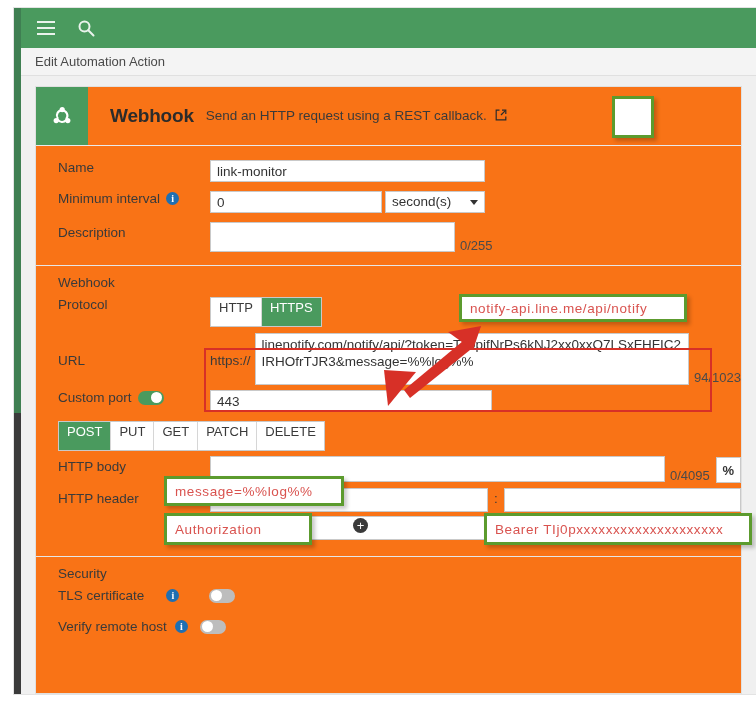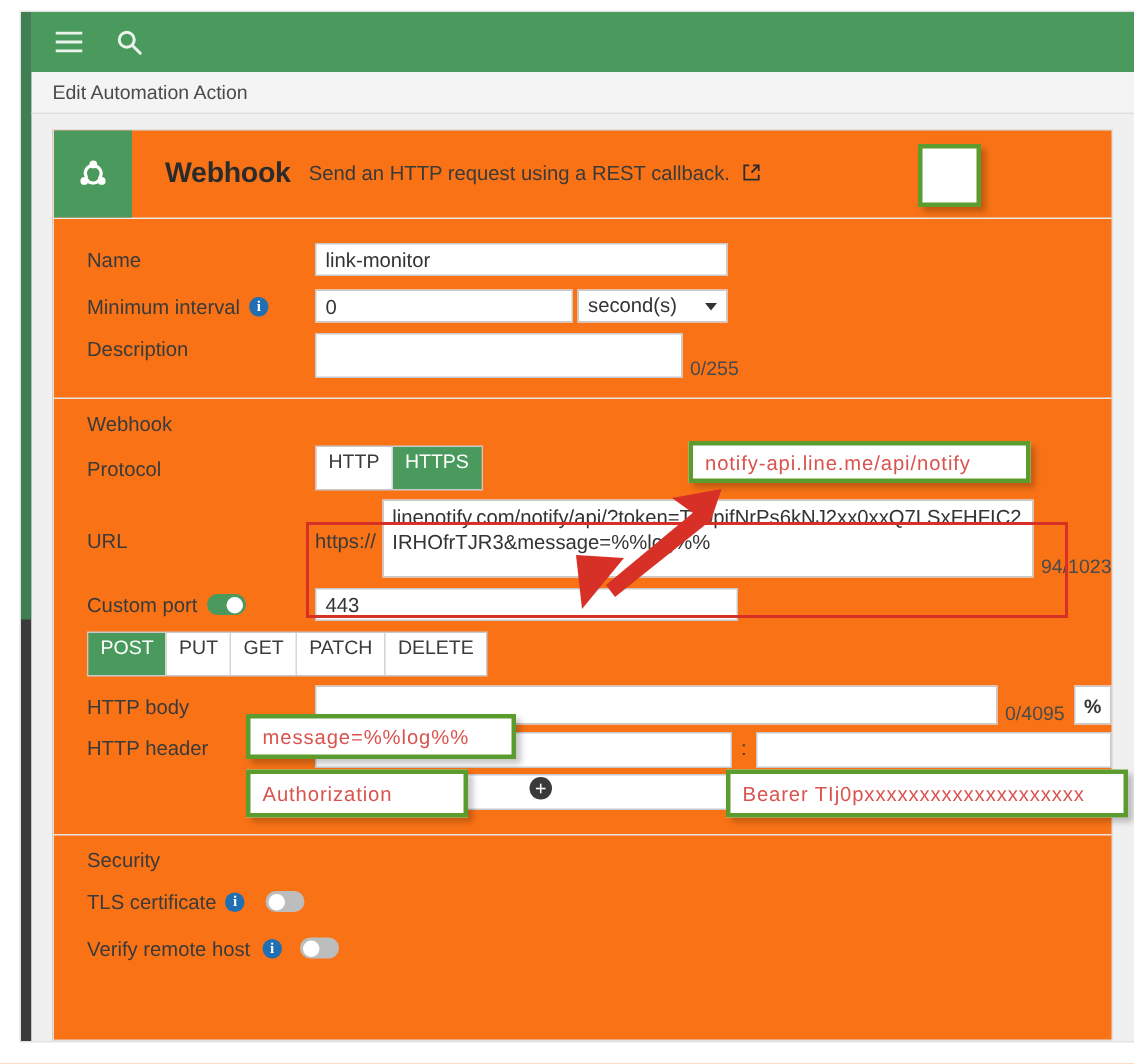--- a/index.html
+++ b/index.html
@@ -29,21 +29,21 @@
 
   
   .chead{display:flex;align-items:center;height:58px;border-bottom:1px solid #eaeaea;}
   .logo{width:52px;height:58px;background:#4a9a5e;display:flex;align-items:center;justify-content:center;}
   .ctitle{font-size:19px;font-weight:bold;color:#2b2b2b;margin-left:22px;letter-spacing:-.2px;}
   .csub{font-size:13.5px;color:#3a3a3a;margin-left:12px;}
   .extlink{margin-left:5px;display:inline-block;vertical-align:-1px;cursor:pointer;}
 
   
   .form{padding:14px 0 0 0;}
-  .row{display:flex;align-items:center;min-height:26px;margin-bottom:5px;padding-left:22px;}
+  .row{display:flex;align-items:flex-start;min-height:26px;margin-bottom:5px;padding-left:22px;}
   .lab{width:152px;flex:0 0 152px;font-size:13.5px;color:#3a3a3a;display:flex;align-items:center;gap:6px;}
   .inp{border:1px solid #c9c9c9;background:#fff;height:22px;line-height:22px;
        font-size:13.5px;color:#333;padding:0 6px;box-sizing:border-box;font-family:inherit;}
   .ta{border:1px solid #c9c9c9;background:#fff;font-size:13.5px;color:#333;padding:2px 6px;
       box-sizing:border-box;position:relative;}
   .cnt{font-size:13px;color:#4a4a4a;margin-left:5px;}
   .info{width:13px;height:13px;border-radius:50%;background:#1f6fb2;color:#fff;font-size:10px;
         font-weight:bold;display:inline-flex;align-items:center;justify-content:center;font-family:"Liberation Serif",serif;}
   .sel{border:1px solid #c9c9c9;background:#fff;height:22px;line-height:22px;font-size:13.5px;
        color:#333;padding:0 6px;box-sizing:border-box;display:flex;align-items:center;
@@ -199,42 +199,42 @@
         <div class="row">
           <div class="seg">
             <div class="on">POST</div>
             <div>PUT</div>
             <div>GET</div>
             <div>PATCH</div>
             <div>DELETE</div>
           </div>
         </div>
 
-        <div class="row" style="align-items:center">
+        <div class="row" style="align-items:flex-start">
           <div class="lab" style="margin-top:3px">HTTP body</div>
           <div class="ta" style="width:470px;height:26px"></div>
           <div class="cnt" style="margin-top:12px">0/4095</div>
           <div class="pct" style="margin-top:1px">%</div>
         </div>
 
         <div class="row" style="align-items:flex-start">
           <div class="lab" style="margin-top:3px">HTTP header</div>
           <div style="position:relative">
             <div class="inp" style="width:278px;height:24px;line-height:24px"></div>
             <div class="inp" style="width:278px;height:24px;line-height:24px;margin-top:4px"></div>
             <span class="plus" style="position:absolute;left:143px;top:30px">+</span>
           </div>
           <div style="margin:3px 6px 0 6px;font-size:13.5px;color:#3a3a3a;">:</div>
           <div class="inp" style="width:258px;height:24px;line-height:24px"></div>
         </div>
 
         <div class="sechead" style="margin-top:16px">Security</div>
 
         <div class="row">
-          <div class="lab" style="width:auto;flex:0 0 auto;gap:6px">
+          <div class="lab" style="width:auto;flex:0 0 auto;gap:22px">
             <span>TLS certificate</span>
             <span class="info">i</span>
             <span class="tgl off" style="margin-left:8px">
                 <i></i>
               </span>
           </div>
         </div>
 
         <div class="row">
           <div class="lab" style="width:auto;flex:0 0 auto;gap:8px">

